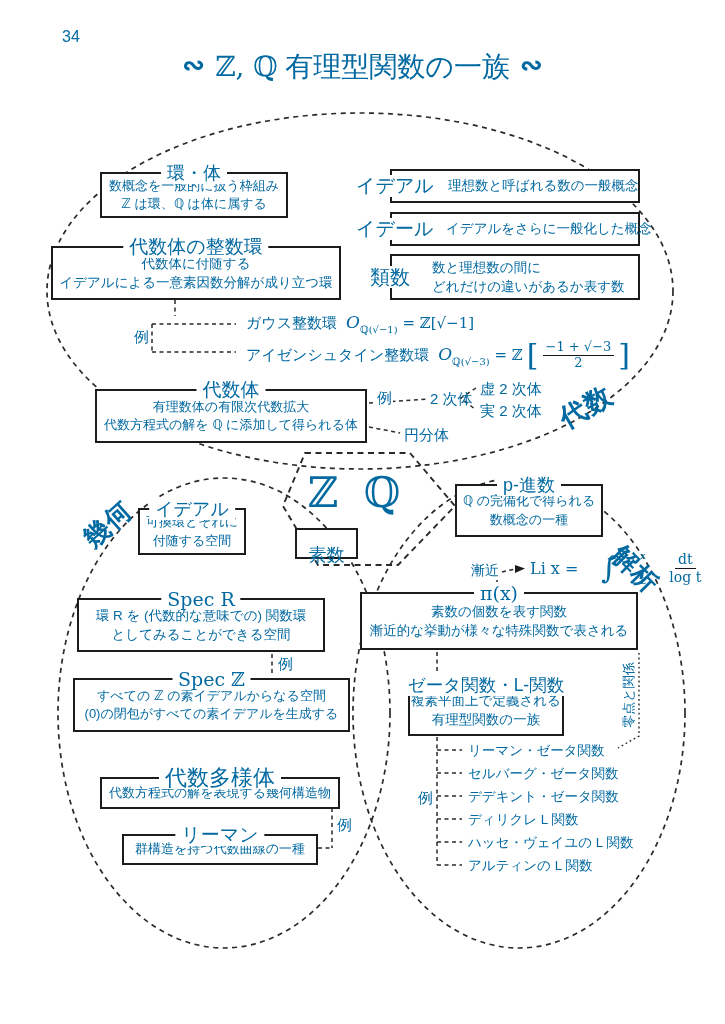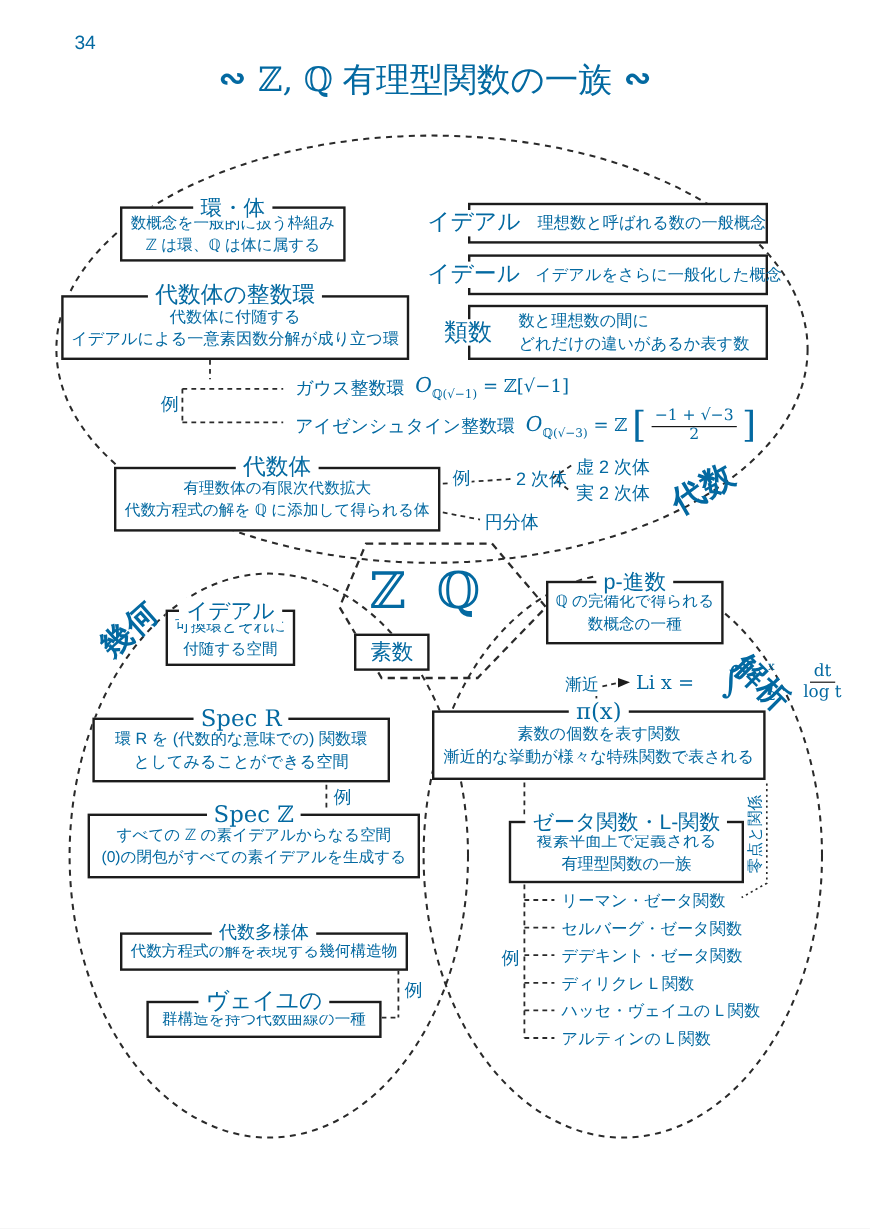--- a/index.html
+++ b/index.html
@@ -153,21 +153,21 @@
   </div>
 
   <div class="lbl ex" style="left:376px;top:389px;">例</div>
   <div class="lbl" style="left:430px;top:390px;font-size:15px;">2 次体</div>
   <div class="lbl" style="left:480px;top:380px;font-size:15px;">虚 2 次体</div>
   <div class="lbl" style="left:480px;top:402px;font-size:15px;">実 2 次体</div>
   <div class="lbl" style="left:404px;top:426px;font-size:15px;">円分体</div>
 
   <div class="lbl zq-title" style="left:292px;top:468px;width:130px;text-align:center;font-size:42px;letter-spacing:6px;">ℤ ℚ</div>
   <div class="box" style="left:295px;top:528px;width:63px;height:31px;">
-    <div class="blines" style="font-size:18px;">
+    <div class="blines" style="font-size:18px;margin-top:12px;">
         <span>素数</span>
       </div>
   </div>
 
   <div class="region" style="left:79px;top:507px;width:58px;font-size:26px;transform:rotate(-42deg);">幾何</div>
 
   <div class="box" style="left:138px;top:508px;width:108px;height:47px;">
     <span class="btitle">イデアル</span>
     <div class="blines" style="font-size:13px;">
       <span>可換環とそれに</span>
@@ -187,30 +187,30 @@
 
   <div class="box" style="left:73px;top:678px;width:277px;height:54px;">
     <span class="btitle serif" style="font-size:19px;">Spec ℤ</span>
     <div class="blines" style="font-size:13px;">
       <span>すべての ℤ の素イデアルからなる空間</span>
       <span>(0)の閉包がすべての素イデアルを生成する</span>
     </div>
   </div>
 
   <div class="box" style="left:100px;top:777px;width:240px;height:32px;">
-    <span class="btitle" style="font-size:15px;">代数多様体</span>
+    <span class="btitle" style="font-size:22px;">代数多様体</span>
     <div class="blines" style="font-size:13px;">
       <span>代数方程式の解を表現する幾何構造物</span>
     </div>
   </div>
 
   <div class="lbl ex" style="left:336px;top:816px;">例</div>
 
   <div class="box" style="left:122px;top:834px;width:196px;height:31px;">
-    <span class="btitle" style="font-size:19px;">ヴェイユの</span>
+    <span class="btitle" style="font-size:19px;">リーマン</span>
     <div class="blines" style="font-size:13px;">
       <span>群構造を持つ代数曲線の一種</span>
     </div>
   </div>
 
   <div class="region" style="left:606px;top:552px;width:58px;font-size:26px;transform:rotate(45deg);">解析</div>
 
   <div class="box" style="left:455px;top:484px;width:148px;height:53px;">
     <span class="btitle">p-進数</span>
     <div class="blines" style="font-size:13px;">
@@ -237,21 +237,21 @@
   <div class="box" style="left:360px;top:592px;width:278px;height:58px;">
     <span class="btitle serif" style="font-size:19px;">π(x)</span>
     <div class="blines" style="font-size:13.5px;">
       <span>素数の個数を表す関数</span>
       <span>漸近的な挙動が様々な特殊関数で表される</span>
     </div>
   </div>
 
   <div class="lbl" style="left:589px;top:686px;width:80px;text-align:center;font-size:13px;transform:rotate(-90deg);background:#fff;">零点と関係</div>
 
-  <div class="box" style="left:424px;top:684px;width:196px;height:52px;">
+  <div class="box" style="left:408px;top:684px;width:156px;height:52px;">
     <span class="btitle" style="font-size:17.5px;">ゼータ関数・L-関数</span>
     <div class="blines" style="font-size:13.5px;">
       <span>複素平面上で定義される</span>
       <span>有理型関数の一族</span>
     </div>
   </div>
 
   <div class="lbl ex" style="left:417px;top:789px;">例</div>
 
   <div class="zeta-row" style="top:742px;">リーマン・ゼータ関数</div>

